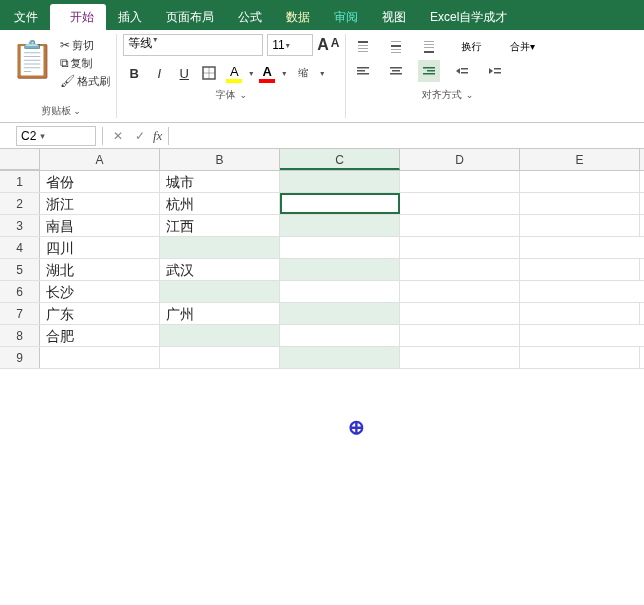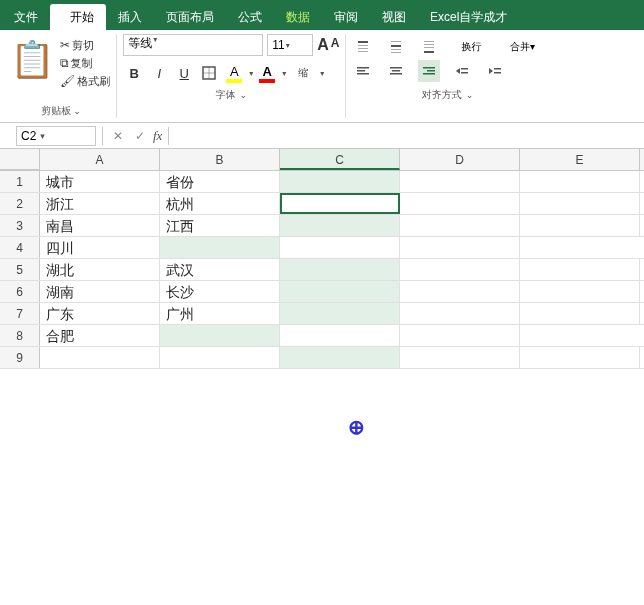--- a/index.html
+++ b/index.html
@@ -18,21 +18,21 @@
       color: #fff;
       font-size: 12px;
       cursor: pointer;
       height: 26px;
       display: flex;
       align-items: center;
     }
 
     .ribbon-tab.active {
       background: #fff;
-      color: #000000;
+      color: #701a75;
       border-radius: 3px 3px 0 0;
       padding-left: 20px;
     }
 
     .ribbon-content {
       background: #fff;
       border-bottom: 1px solid #c8c8c8;
       padding: 4px 6px;
       display: flex;
       align-items: stretch;
@@ -420,22 +420,22 @@
 <body>
 
 <div style="width:644px; height:605px; display:flex; flex-direction:column; overflow:hidden;">
 
   <div class="ribbon-tabs">
     <div class="ribbon-tab" style="color:#fff;">文件</div>
     <div class="ribbon-tab active">开始</div>
     <div class="ribbon-tab" style="color:#fff;">插入</div>
     <div class="ribbon-tab" style="color:#fff;">页面布局</div>
     <div class="ribbon-tab" style="color:#fff;">公式</div>
-    <div class="ribbon-tab" style="color:#bef264;">数据</div>
-    <div class="ribbon-tab" style="color:#ffffff;">审阅</div>
+    <div class="ribbon-tab" style="color:#fef9c3;">数据</div>
+    <div class="ribbon-tab" style="color:#5eead4;">审阅</div>
     <div class="ribbon-tab" style="color:#fff;">视图</div>
     <div class="ribbon-tab" style="color:#fff;">Excel自学成才</div>
   </div>
 
   <div class="ribbon-content">
 
     <div class="ribbon-group" style="min-width:80px;">
       <div class="ribbon-group-content">
         <div class="paste-area">
           <div class="paste-icon">
@@ -612,22 +612,22 @@
         <div class="col-header">B</div>
         <div class="col-header-C">C</div>
         <div class="col-header-D">D</div>
         <div class="col-header">E</div>
       </div>
 
       <div class="data-rows">
 
         <div class="data-row">
           <div class="row-header">1</div>
+          <div class="cell">省份</div>
           <div class="cell">城市</div>
-          <div class="cell">省份</div>
           <div class="cell col-selected"></div>
           <div class="cell"></div>
           <div class="cell"></div>
         </div>
 
         <div class="data-row">
           <div class="row-header">2</div>
           <div class="cell">浙江</div>
           <div class="cell">杭州</div>
           <div class="cell selected-cell"></div>
@@ -658,21 +658,20 @@
           <div class="row-header">5</div>
           <div class="cell">湖北</div>
           <div class="cell">武汉</div>
           <div class="cell col-selected"></div>
           <div class="cell"></div>
           <div class="cell"></div>
         </div>
 
         <div class="data-row">
           <div class="row-header">6</div>
-          <div class="cell">湖南</div>
           <div class="cell">长沙</div>
           <div class="cell col-selected"></div>
           <div class="cell"></div>
           <div class="cell"></div>
         </div>
 
         <div class="data-row">
           <div class="row-header">7</div>
           <div class="cell">广东</div>
           <div class="cell">广州</div>

